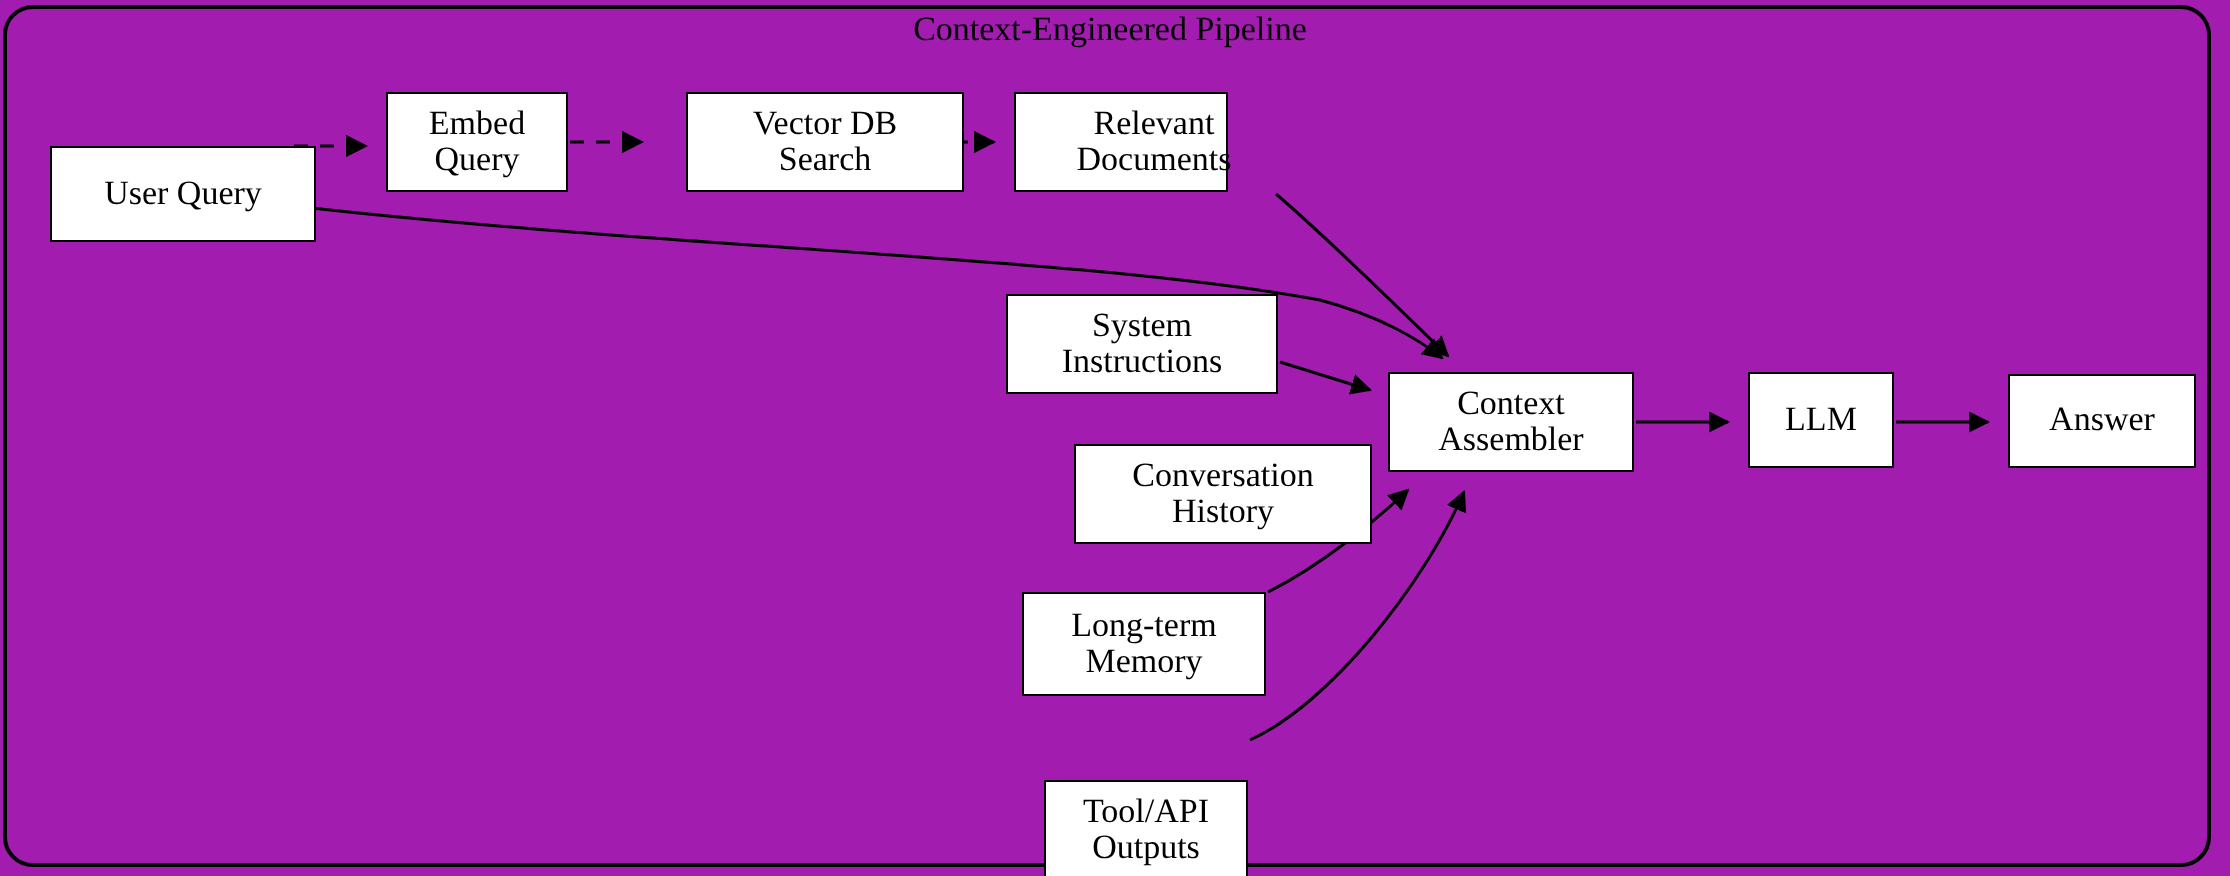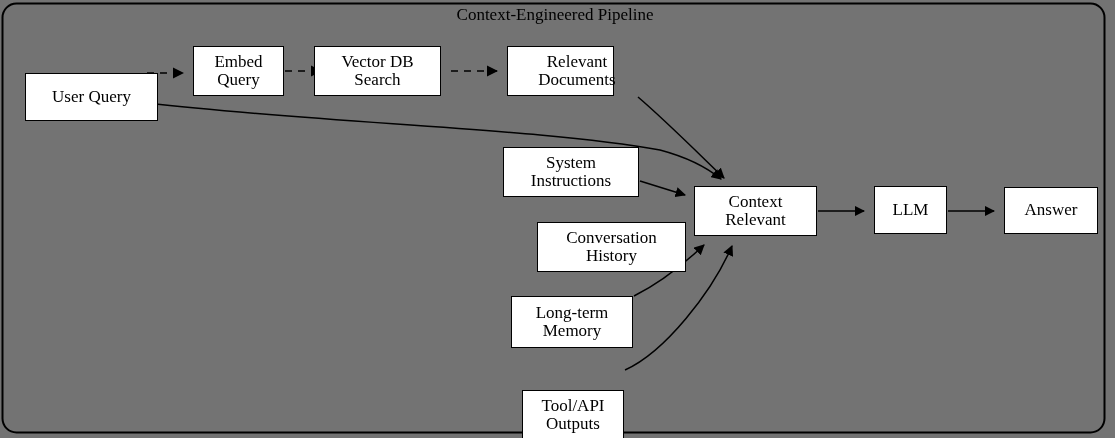--- a/index.html
+++ b/index.html
@@ -1,17 +1,17 @@
 <!DOCTYPE html>
 <html><head>
 <meta charset="utf-8">
 <style>
   html,body{margin:0;padding:0;background:#ffffff;}
   body{font-family:"Liberation Serif","DejaVu Serif",serif;}
-  #canvas{position:relative;width:1115px;height:438px;background:#737373;overflow:hidden;}
+  #canvas{position:relative;width:1115px;height:438px;background:#a21caf;overflow:hidden;}
   #svg-layer{position:absolute;left:0;top:0;width:1115px;height:438px;}
   .node{
     position:absolute;
     box-sizing:border-box;
     border:1px solid #000000;
     background:#ffffff;
     display:flex;
     flex-direction:column;
     align-items:center;
     justify-content:center;
@@ -60,30 +60,30 @@
 
     <path d="M 818 211 L 864 211" stroke="#000000" stroke-width="1.5" fill="none" marker-end="url(#arrow)"></path>
     <path d="M 948 211 L 994 211" stroke="#000000" stroke-width="1.5" fill="none" marker-end="url(#arrow)"></path>
   </svg>
 
   <div id="cluster-title">Context-Engineered Pipeline</div>
 
   <div class="node" style="left:25px;top:73px;width:133px;height:48px;">User Query</div>
   <div class="node" style="left:193px;top:46px;width:91px;height:50px;font-family:Liberation Serif, serif;">Embed
 Query</div>
-  <div class="node" style="left:314px;top:46px;width:127px;height:50px;">Vector DB
+  <div class="node" style="left:343px;top:46px;width:139px;height:50px;">Vector DB
 Search</div>
   <div class="node" style="left:507px;top:46px;width:107px;height:50px;padding-left:33px;">Relevant
 Documents</div>
   <div class="node" style="left:503px;top:147px;width:136px;height:50px;">System
 Instructions</div>
   <div class="node" style="left:497px;top:222px;width:149px;height:50px;margin-left:40px;">Conversation
 History</div>
   <div class="node" style="left:511px;top:296px;width:122px;height:52px;">Long-term
 Memory</div>
   <div class="node" style="left:522px;top:390px;width:102px;height:50px;">Tool/API
 Outputs</div>
   <div class="node" style="left:694px;top:186px;width:123px;height:50px;">Context
-Relevant</div>
+Assembler</div>
   <div class="node" style="left:874px;top:186px;width:73px;height:48px;">LLM</div>
   <div class="node" style="left:1004px;top:187px;width:94px;height:47px;">Answer</div>
 
 </div>
 
 </body></html>

